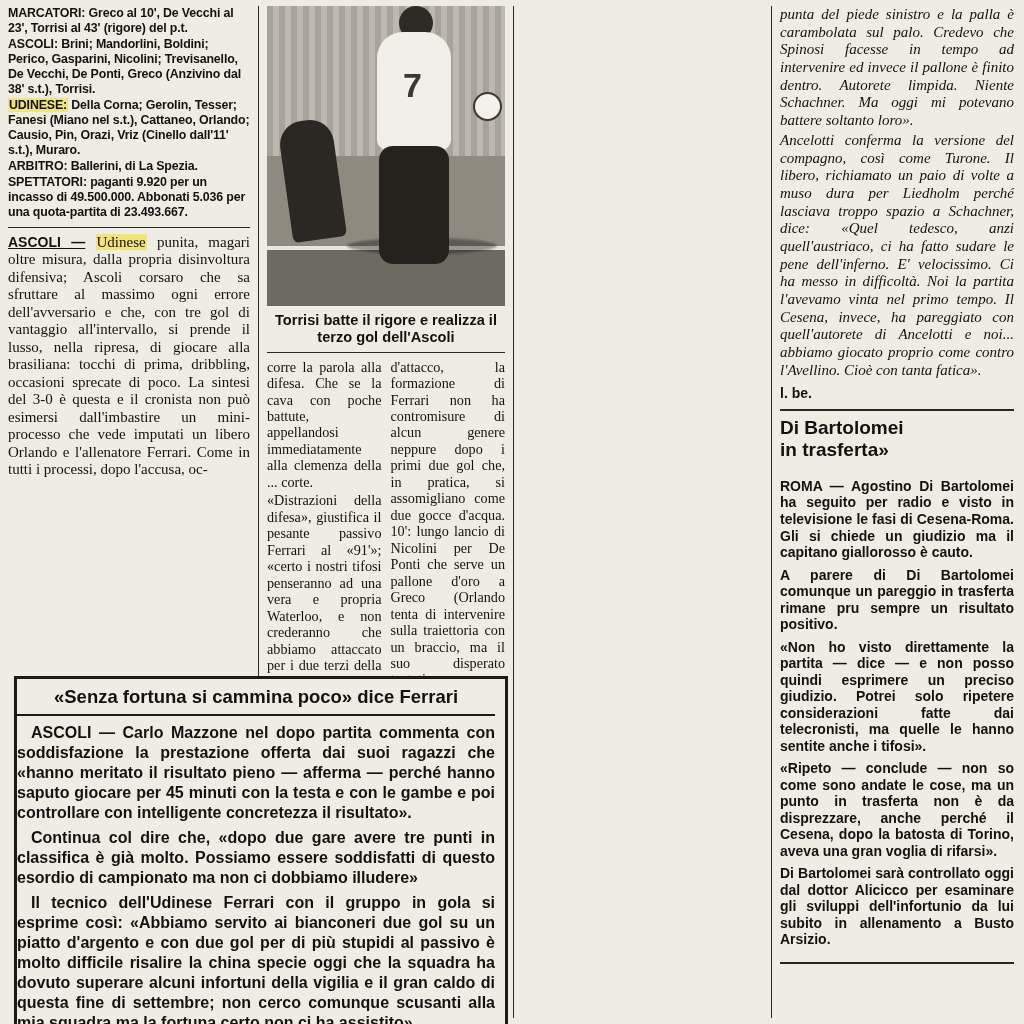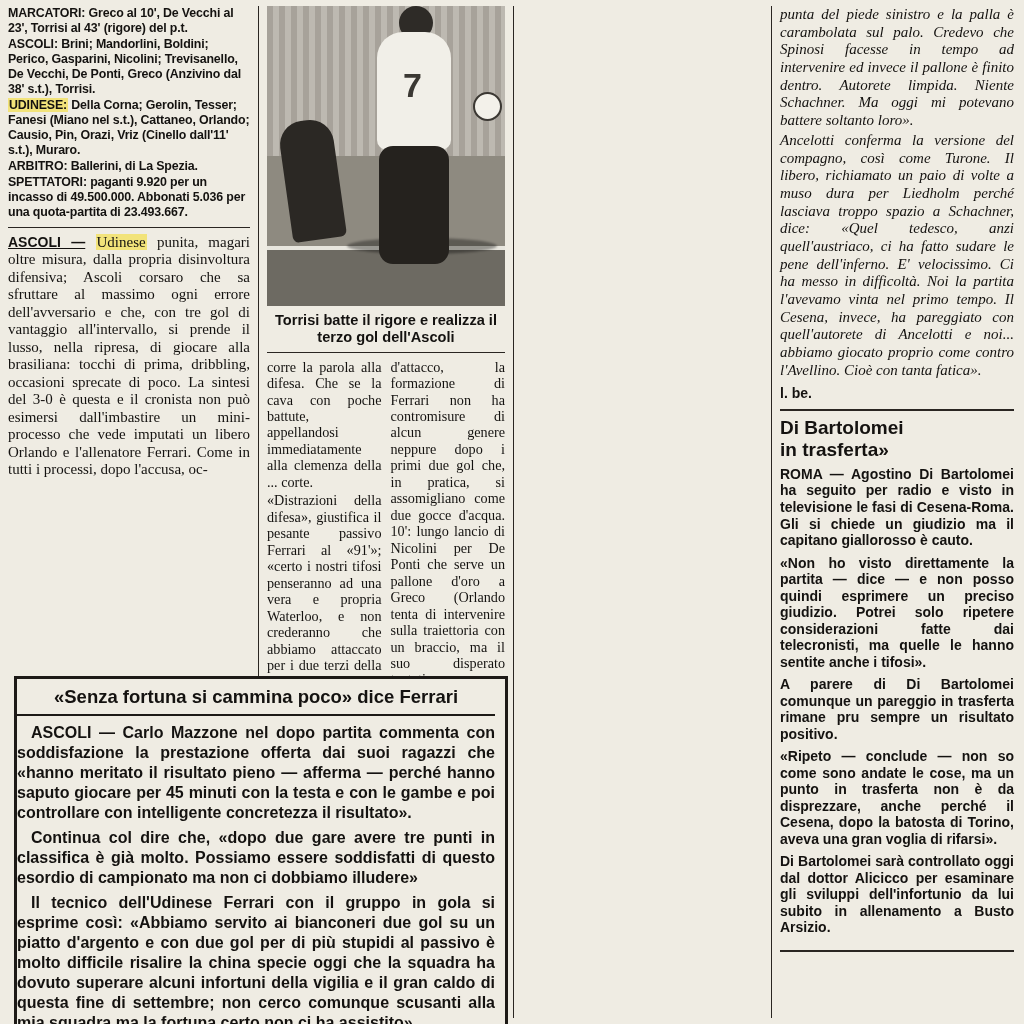--- a/index.html
+++ b/index.html
@@ -60,21 +60,21 @@
 
   
   .col3{width:258px;flex:0 0 258px;padding:0 8px;box-sizing:border-box;border-left:1px solid #2a2622;}
   .col3 .txt{font-size:14.2px;line-height:1.16;text-align:justify;}
 
   
   .col4{width:243px;flex:0 0 243px;padding:0 0 0 8px;box-sizing:border-box;border-left:1px solid #2a2622;}
   .col4 .ital{font-style:italic;font-size:15px;line-height:1.18;text-align:justify;}
   .byline{font-family:"Liberation Sans",sans-serif;font-weight:bold;font-size:14px;text-align:left;margin:6px 0 8px 0;}
   .subbox{border-top:2px solid #2a2622;border-bottom:2px solid #2a2622;padding:6px 0 8px 0;}
-  .subhead{font-family:"Liberation Sans",sans-serif;font-weight:bold;font-size:19px;line-height:1.12;margin-bottom:6px;}
+  .subhead{font-family:"Liberation Sans",sans-serif;font-weight:bold;font-size:19px;line-height:1.12;margin-bottom:18px;}
   .small{font-family:"Liberation Sans",sans-serif;font-weight:bold;font-size:14px;line-height:1.18;text-align:justify;}
   .small p{margin:0 0 6px 0;}
 
   
   .ferrari{
     position:absolute;left:14px;top:676px;width:494px;
     border:3px solid #1d1a17;box-sizing:border-box;padding:7px 10px 10px 0;
     background:#efece3;
   }
   .ferrari h2{
@@ -149,22 +149,22 @@
       </div>
       <div class="byline">l. be.</div>
 
       <div class="subbox">
         <div class="subhead">
           <div>Di Bartolomei</div>
           <div>in trasferta»</div>
         </div>
         <div class="small">
           <p>ROMA — Agostino Di Bartolomei ha seguito per radio e visto in televisione le fasi di Cesena-Roma. Gli si chiede un giudizio ma il capitano giallorosso è cauto.</p>
+          <p>A parere di Di Bartolomei comunque un pareggio in trasferta rimane pru sempre un risultato positivo.</p>
           <p>«Non ho visto direttamente la partita — dice — e non posso quindi esprimere un preciso giudizio. Potrei solo ripetere considerazioni fatte dai telecronisti, ma quelle le hanno sentite anche i tifosi».</p>
-          <p>A parere di Di Bartolomei comunque un pareggio in trasferta rimane pru sempre un risultato positivo.</p>
           <p>«Ripeto — conclude — non so come sono andate le cose, ma un punto in trasferta non è da disprezzare, anche perché il Cesena, dopo la batosta di Torino, aveva una gran voglia di rifarsi».</p>
           <p>Di Bartolomei sarà controllato oggi dal dottor Alicicco per esaminare gli sviluppi dell'infortunio da lui subito in allenamento a Busto Arsizio.</p>
         </div>
       </div>
     </div>
   </div>
 
   <div class="ferrari">
     <h2>«Senza fortuna si cammina poco» dice Ferrari</h2>
     <div class="ftxt">

